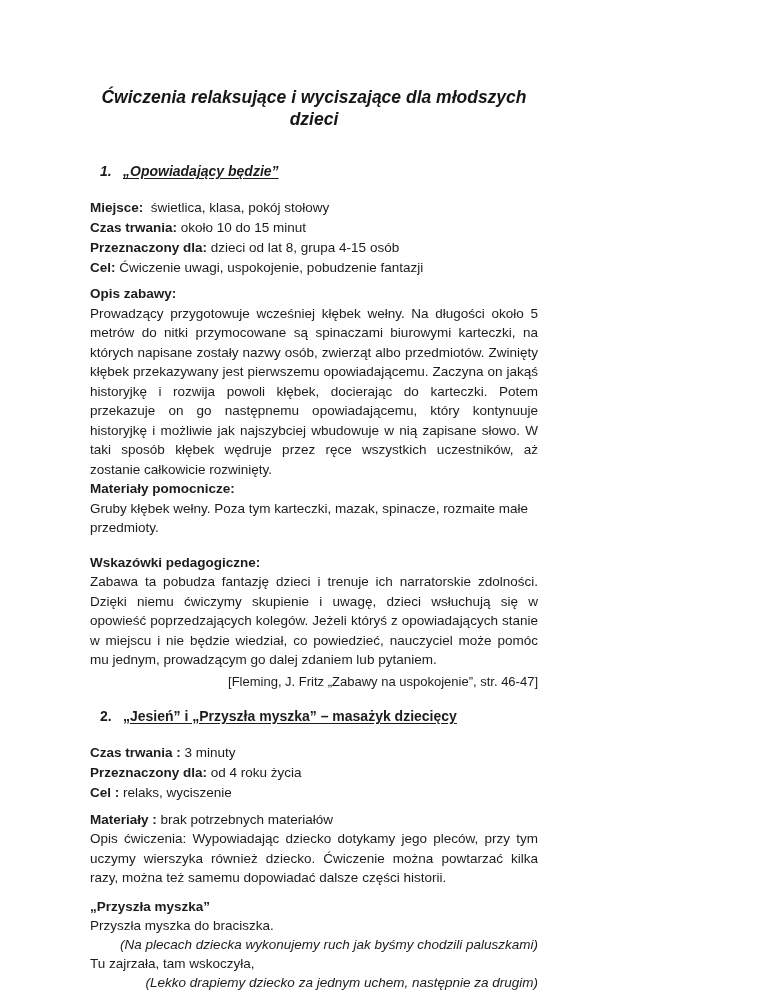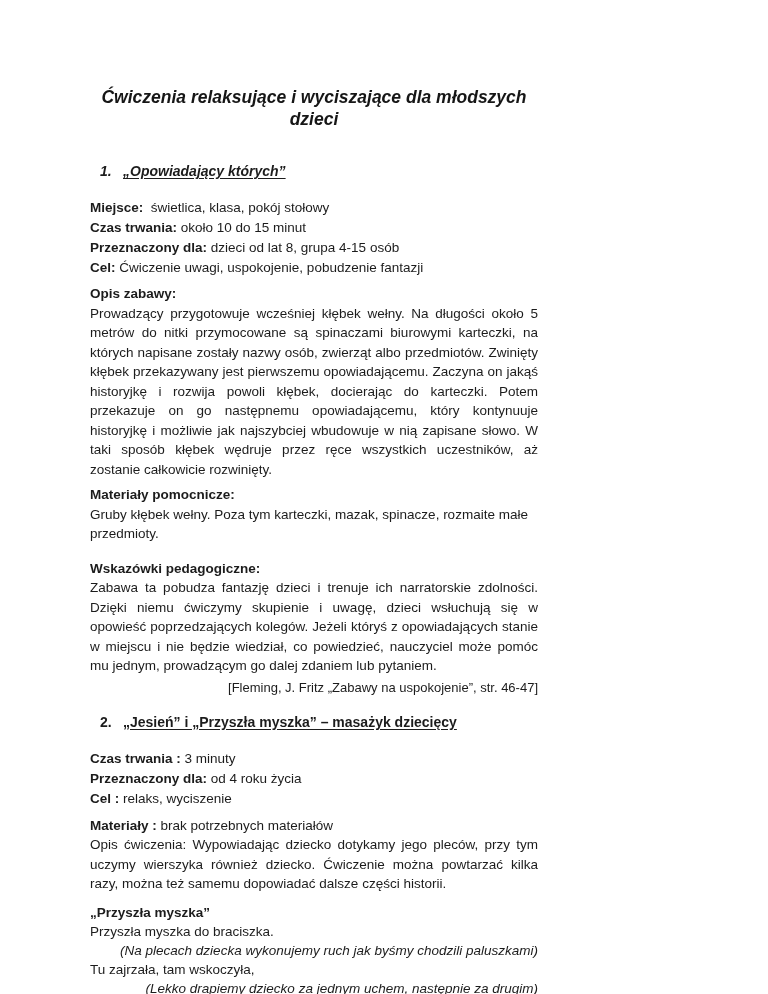--- a/index.html
+++ b/index.html
@@ -34,21 +34,21 @@
     font-size: 14px;
     line-height: 16px;
   }
   .sec-head .num { width: 23px; flex: 0 0 23px; }
   .sec-head .sec-title { text-decoration: underline; text-underline-offset: 2px; }
   .sec-head.italic-head { font-style: italic; }
   .meta { margin-top: 19px; line-height: 20px; }
   .val { white-space: pre-wrap; }
   .block { line-height: 19.5px; }
   .block-1 { margin-top: 6px; }
-  .block-2 { margin-top: 6px; }
+  .block-2 { }
   .block-3 { margin-top: 15px; }
   .block-4 { margin-top: 7px; }
   .just { text-align: justify; }
   .bold { font-weight: bold; }
   .it { font-style: italic; text-align: right; }
   .citation {
     text-align: right;
     font-size: 13px;
     line-height: 13px;
     margin-top: 5px;
@@ -59,21 +59,21 @@
 </style>
 </head>
 <body>
 
 <div class="page">
 
   <div class="doc-title">Ćwiczenia relaksujące i wyciszające dla młodszych dzieci</div>
 
   <div class="sec-head italic-head">
     <span class="num">1.</span>
-    <span class="sec-title">„Opowiadający których”</span>
+    <span class="sec-title">„Opowiadający będzie”</span>
   </div>
 
   <div class="meta">
     <div class="meta-line"><strong>Miejsce:</strong><span class="val">  świetlica, klasa, pokój stołowy</span></div>
     <div class="meta-line"><strong>Czas trwania:</strong><span class="val"> około 10 do 15 minut</span></div>
     <div class="meta-line"><strong>Przeznaczony dla:</strong><span class="val"> dzieci od lat 8, grupa 4-15 osób</span></div>
     <div class="meta-line"><strong>Cel:</strong><span class="val"> Ćwiczenie uwagi, uspokojenie, pobudzenie fantazji</span></div>
   </div>
 
   <div class="block block-1">

